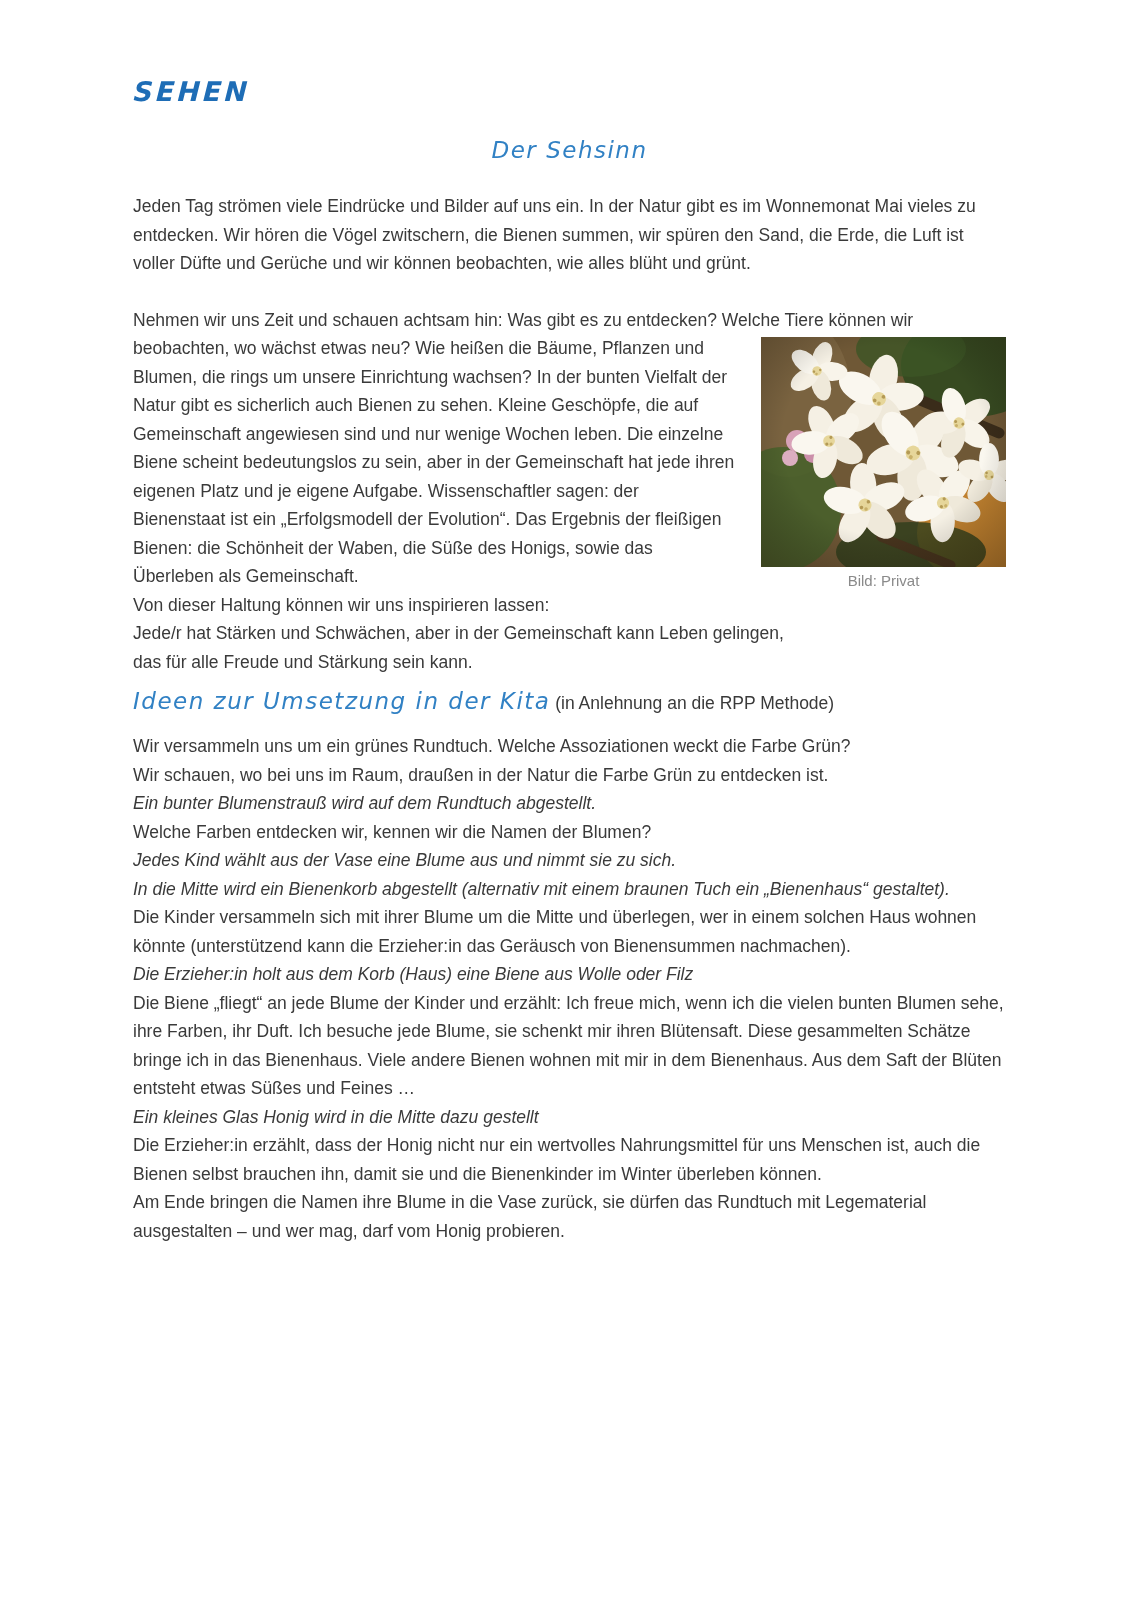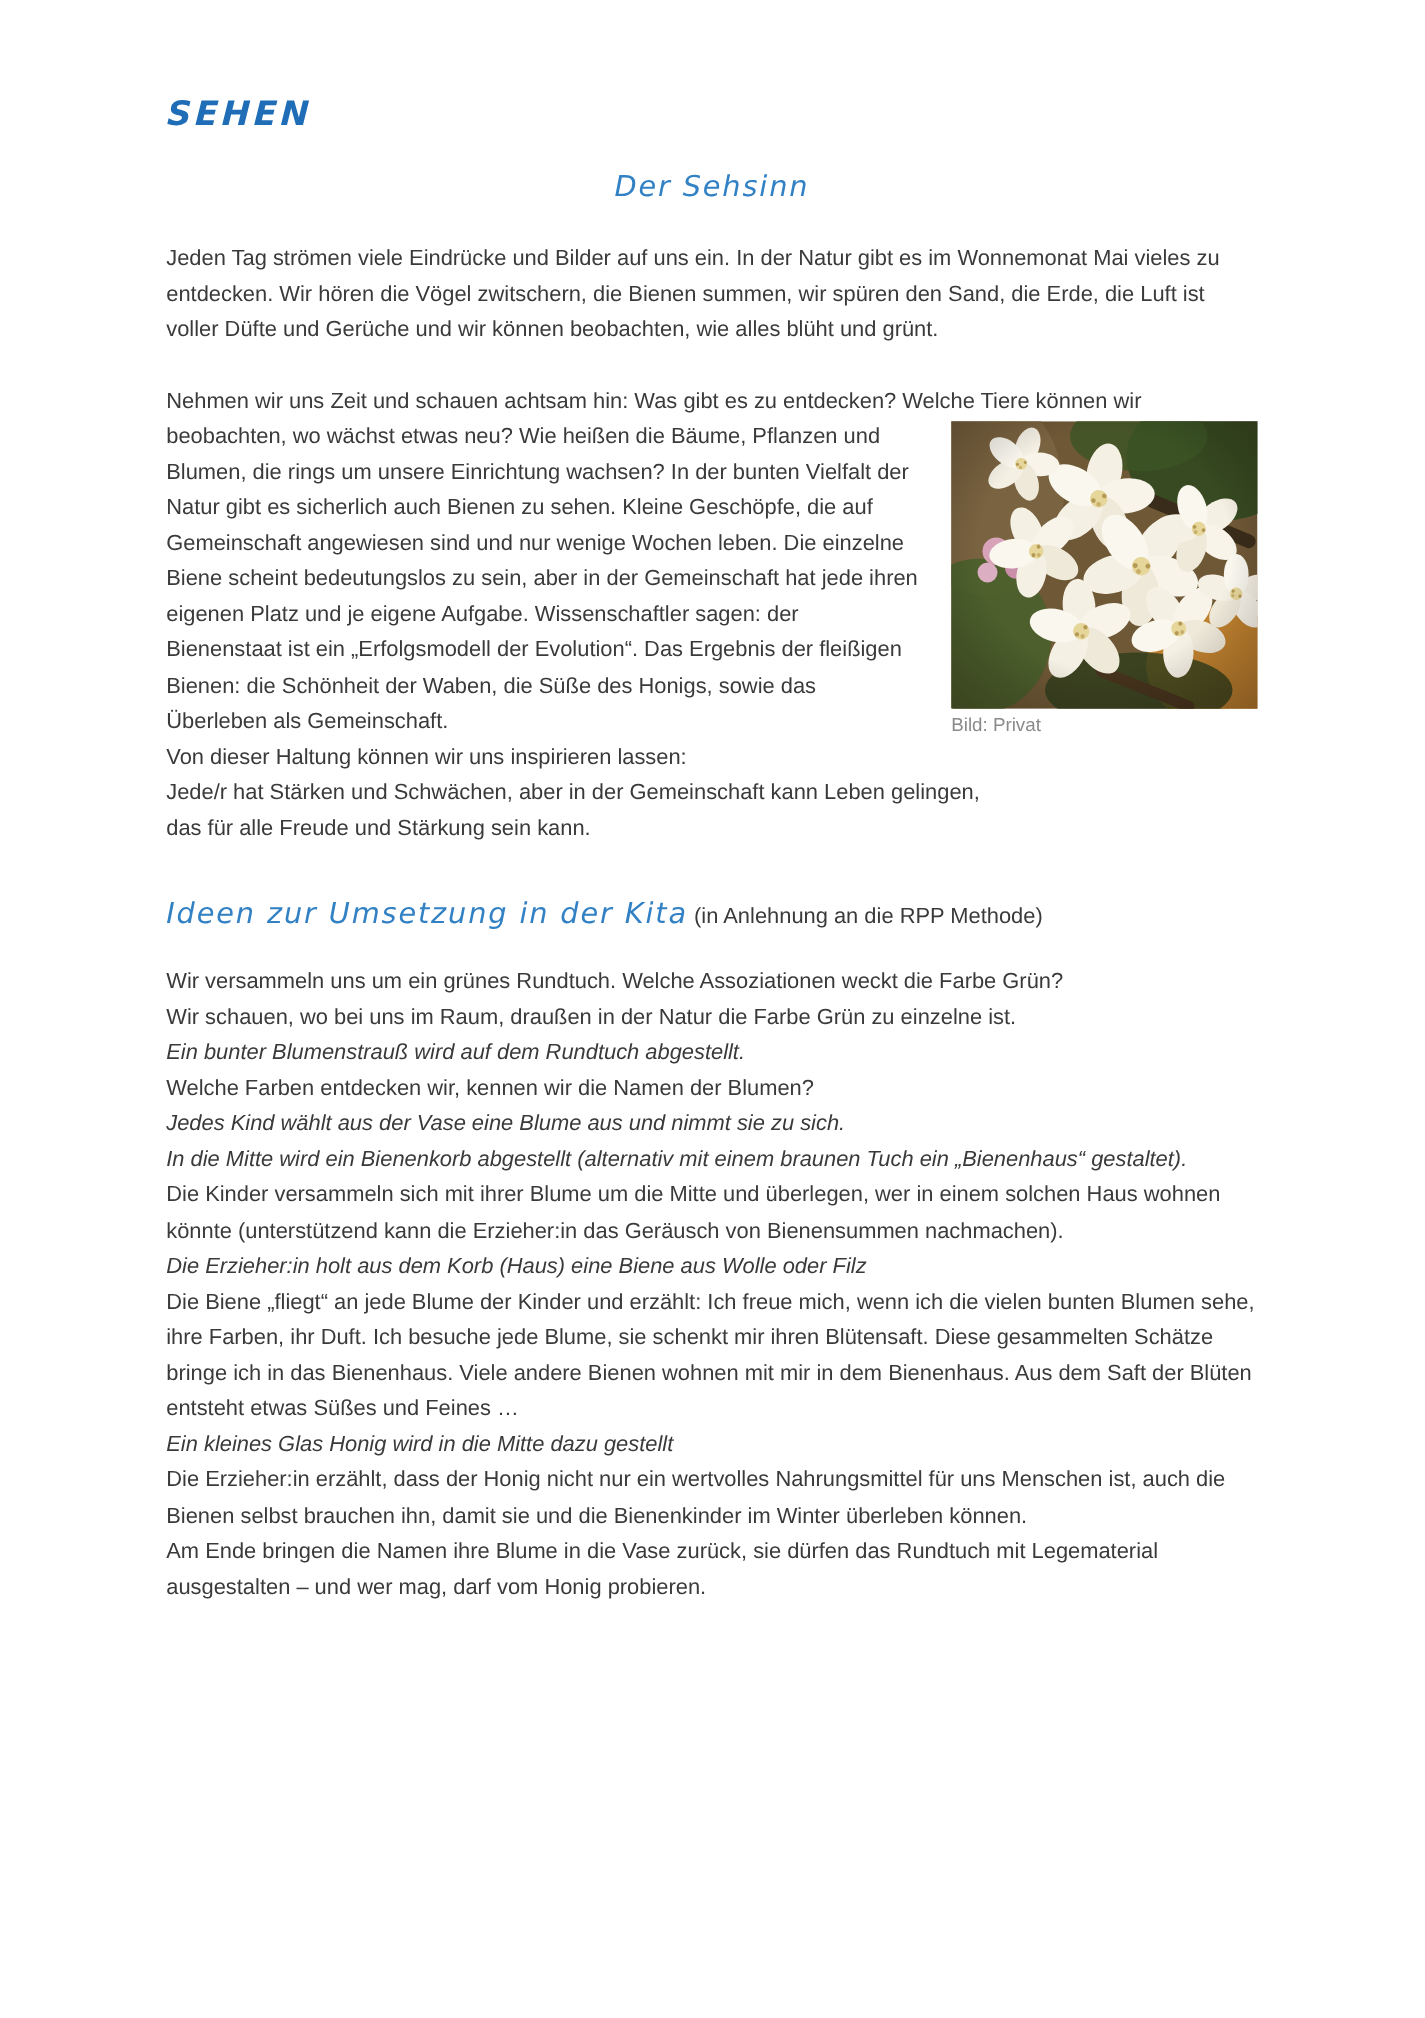--- a/index.html
+++ b/index.html
@@ -46,40 +46,40 @@
   .h-sehsinn { margin-top: 30px; }
   .body-text {
     font-size: 17.5px;
     line-height: 28.5px;
     color: #3a3a3a;
   }
   .para { margin: 0; }
   .para-1 { margin-top: 29px; }
   .para-2 { margin-top: 28px; }
   .kita-heading-row {
-    margin-top: 37px;
-    line-height: 36px;
+    margin-top: 15px;
+    line-height: 20px;
     white-space: nowrap;
   }
   .kita-heading-suffix {
     font-family: "Liberation Sans", sans-serif;
     font-style: normal;
     font-weight: 400;
     font-size: 17.5px;
     letter-spacing: 0;
     color: #3a3a3a;
   }
   .kita-body { margin-top: 18px; }
   .kita-line { margin: 0; }
   .kita-line.italic { font-style: italic; }
   figure.photo {
     float: right;
     width: 245px;
     margin: 3px 0 6px 26px;
-    text-align: left;
+    text-align: center;
   }
   figure.photo svg {
     display: block;
     width: 245px;
     height: 230px;
   }
   figure.photo figcaption {
     margin-top: 5px;
     font-size: 15px;
     color: #8a8a8a;
@@ -150,21 +150,21 @@
     <div>Jede/r hat Stärken und Schwächen, aber in der Gemeinschaft kann Leben gelingen,</div>
     <div>das für alle Freude und Stärkung sein kann.</div>
   </div>
 
   <div class="kita-heading-row">
     <span class="script-heading">Ideen zur Umsetzung in der Kita</span><span class="kita-heading-suffix"> (in Anlehnung an die RPP Methode)</span>
   </div>
 
   <div class="body-text kita-body">
     <div class="kita-line normal">Wir versammeln uns um ein grünes Rundtuch. Welche Assoziationen weckt die Farbe Grün?</div>
-    <div class="kita-line normal">Wir schauen, wo bei uns im Raum, draußen in der Natur die Farbe Grün zu einzelne ist.</div>
+    <div class="kita-line normal">Wir schauen, wo bei uns im Raum, draußen in der Natur die Farbe Grün zu entdecken ist.</div>
     <div class="kita-line italic">Ein bunter Blumenstrauß wird auf dem Rundtuch abgestellt.</div>
     <div class="kita-line normal">Welche Farben entdecken wir, kennen wir die Namen der Blumen?</div>
     <div class="kita-line italic">Jedes Kind wählt aus der Vase eine Blume aus und nimmt sie zu sich.</div>
     <div class="kita-line italic">In die Mitte wird ein Bienenkorb abgestellt (alternativ mit einem braunen Tuch ein „Bienenhaus“ gestaltet).</div>
     <div class="kita-line normal">Die Kinder versammeln sich mit ihrer Blume um die Mitte und überlegen, wer in einem solchen Haus wohnen könnte (unterstützend kann die Erzieher:in das Geräusch von Bienensummen nachmachen).</div>
     <div class="kita-line italic">Die Erzieher:in holt aus dem Korb (Haus) eine Biene aus Wolle oder Filz</div>
     <div class="kita-line normal">Die Biene „fliegt“ an jede Blume der Kinder und erzählt: Ich freue mich, wenn ich die vielen bunten Blumen sehe, ihre Farben, ihr Duft. Ich besuche jede Blume, sie schenkt mir ihren Blütensaft. Diese gesammelten Schätze bringe ich in das Bienenhaus. Viele andere Bienen wohnen mit mir in dem Bienenhaus. Aus dem Saft der Blüten entsteht etwas Süßes und Feines …</div>
     <div class="kita-line italic">Ein kleines Glas Honig wird in die Mitte dazu gestellt</div>
     <div class="kita-line normal">Die Erzieher:in erzählt, dass der Honig nicht nur ein wertvolles Nahrungsmittel für uns Menschen ist, auch die Bienen selbst brauchen ihn, damit sie und die Bienenkinder im Winter überleben können.</div>
     <div class="kita-line normal">Am Ende bringen die Namen ihre Blume in die Vase zurück, sie dürfen das Rundtuch mit Legematerial ausgestalten – und wer mag, darf vom Honig probieren.</div>

